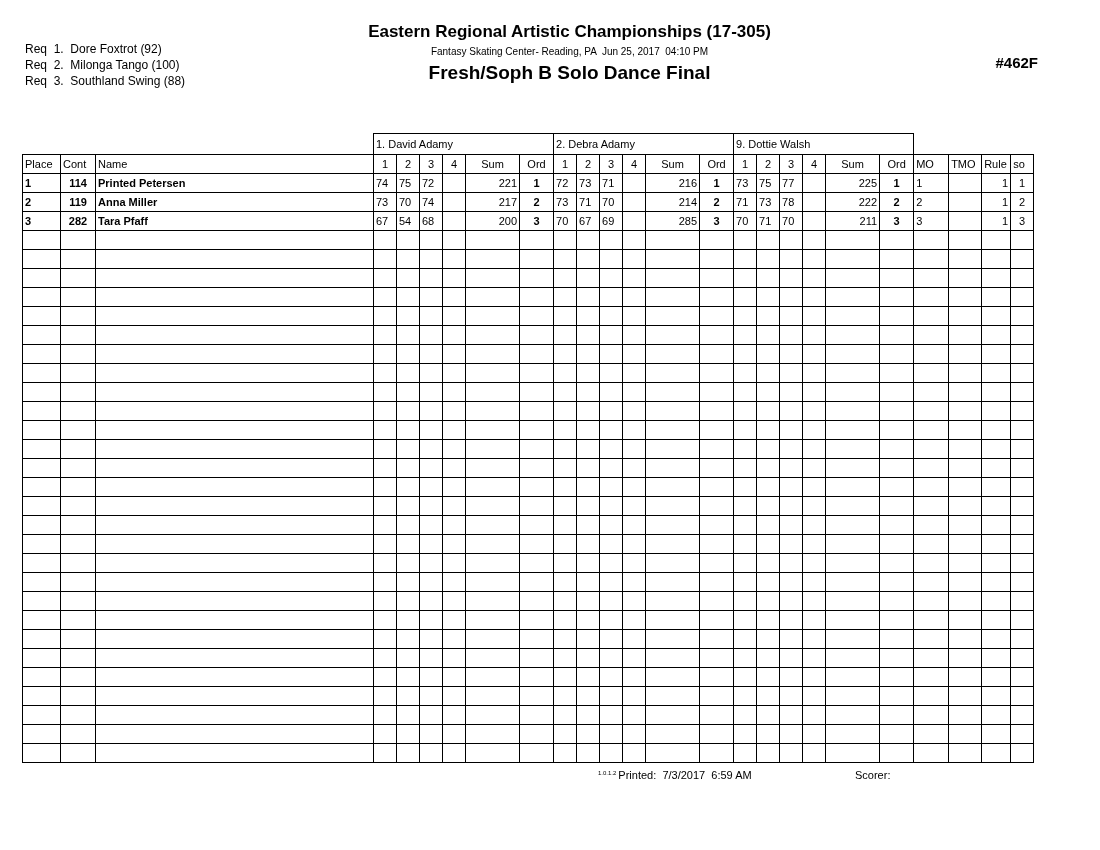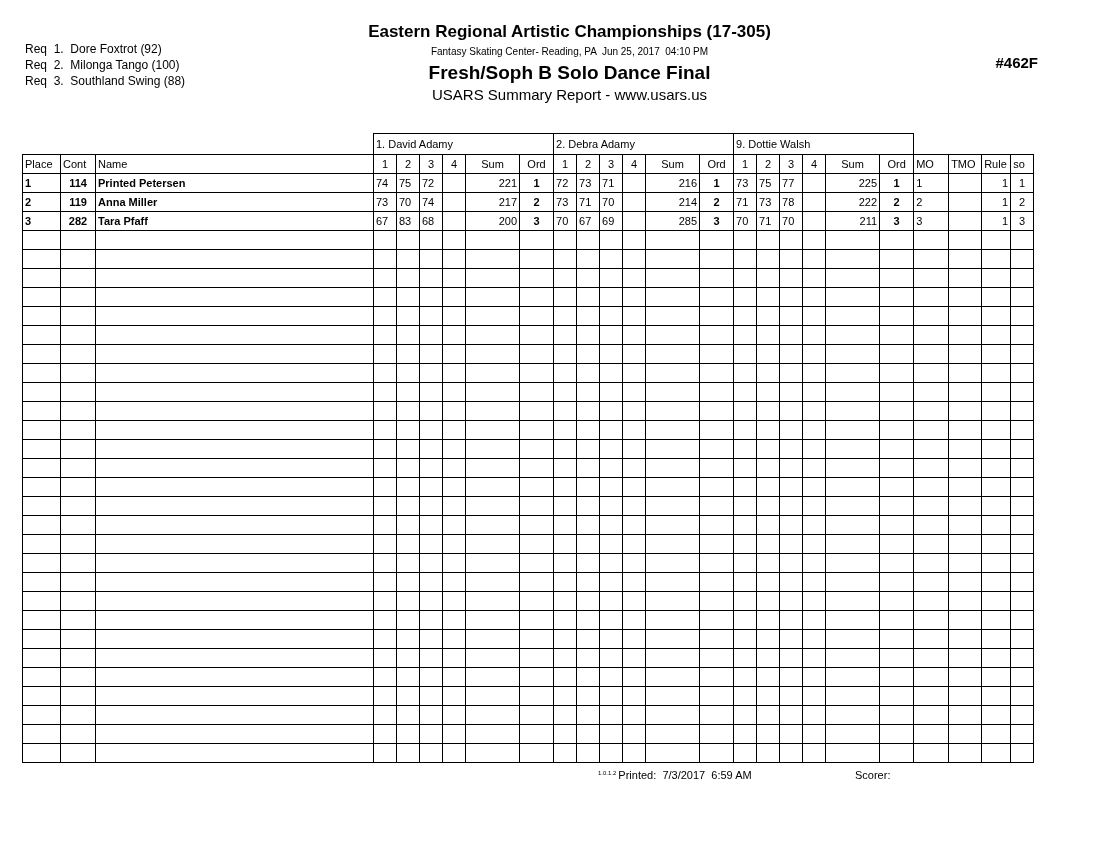--- a/index.html
+++ b/index.html
@@ -62,21 +62,20 @@
 <div class="top">
   <div class="req-list">
     <div class="req-line">Req  1.  Dore Foxtrot (92)</div>
     <div class="req-line">Req  2.  Milonga Tango (100)</div>
     <div class="req-line">Req  3.  Southland Swing (88)</div>
   </div>
   <div class="title-block">
     <div class="title-main">Eastern Regional Artistic Championships (17-305)</div>
     <div class="title-venue">Fantasy Skating Center- Reading, PA  Jun 25, 2017  04:10 PM</div>
     <div class="title-event">Fresh/Soph B Solo Dance Final</div>
-    <div class="title-report">USARS Summary Report - www.usars.us</div>
   </div>
   <div class="doc-number">#462F</div>
 </div>
 
 <table class="results">
   <colgroup>
     <col style="width:38px">
       <col style="width:35px">
       <col style="width:278px">
     <col style="width:23px">
@@ -193,21 +192,21 @@
         <td class="mo">2</td>
         <td class="tmo"></td>
         <td class="rule">1</td>
         <td class="so">2</td>
       </tr>
       <tr>
         <td class="place b">3</td>
         <td class="cont b">282</td>
         <td class="name b">Tara Pfaff</td>
         <td class="score jstart">67</td>
-        <td class="score">83</td>
+        <td class="score">54</td>
         <td class="score">68</td>
         <td class="score"></td>
         <td class="sum">200</td>
         <td class="ord b">3</td>
         <td class="score jstart">70</td>
         <td class="score">67</td>
         <td class="score">69</td>
         <td class="score"></td>
         <td class="sum">285</td>
         <td class="ord b">3</td>

